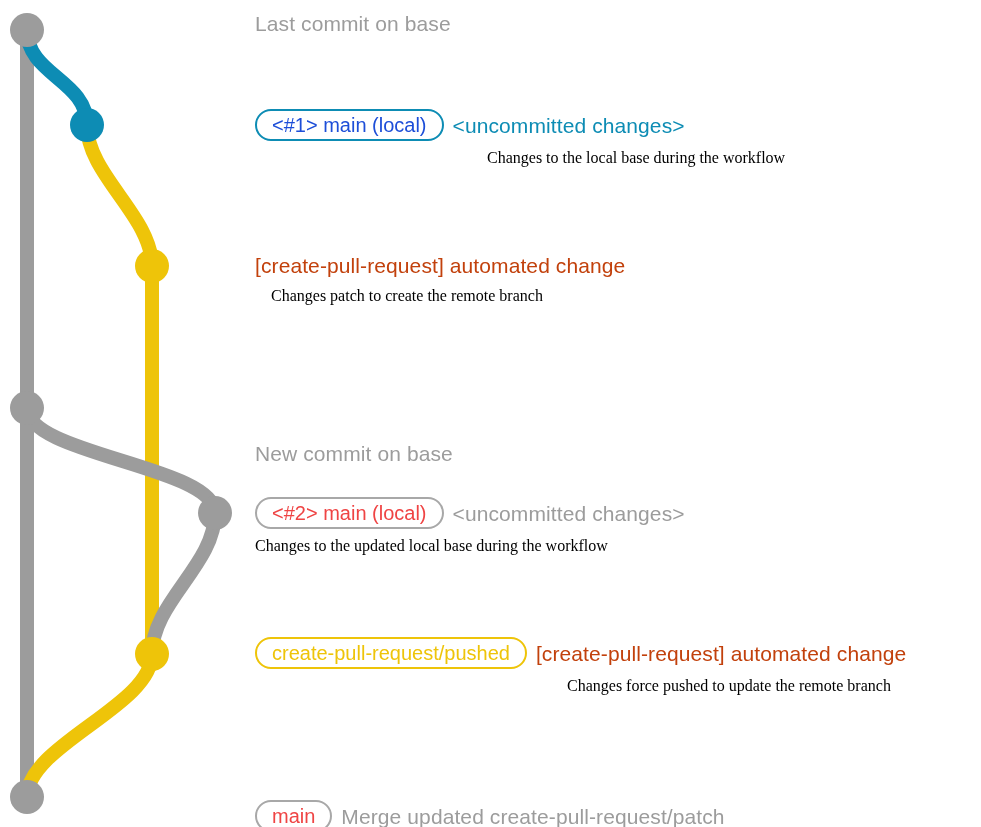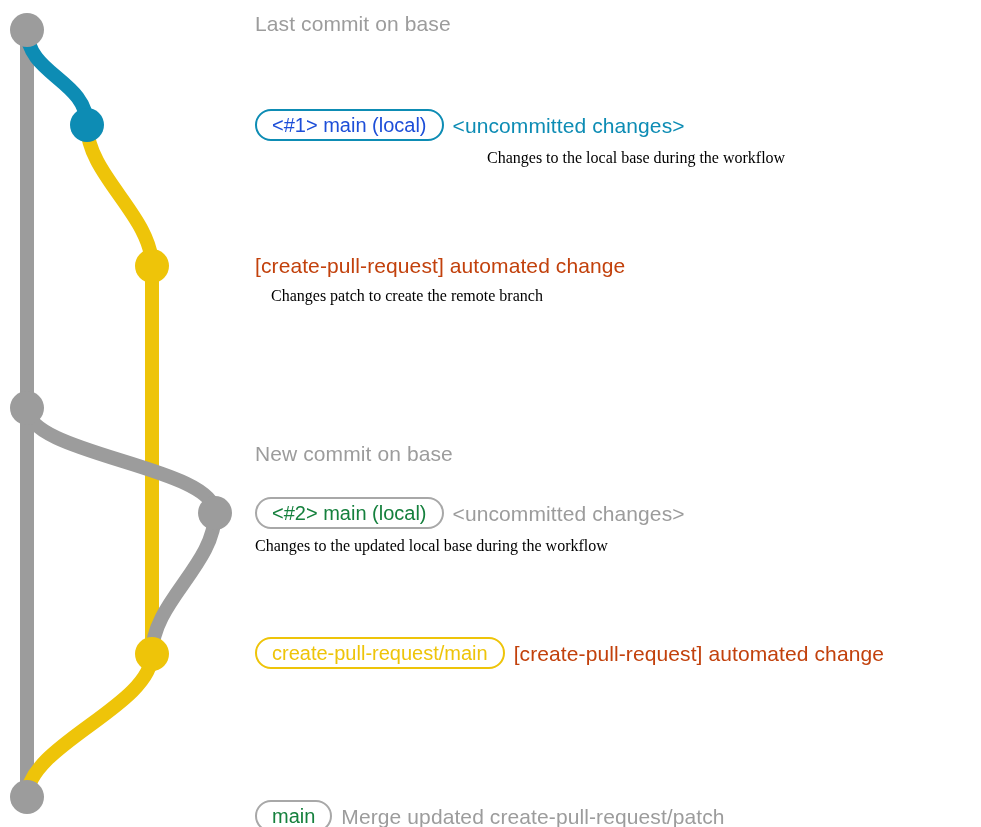--- a/index.html
+++ b/index.html
@@ -54,21 +54,21 @@
     padding: 0 15px;
     border-radius: 17px;
     border: 2px solid #9c9c9c;
     font-size: 20px;
     line-height: 1;
     color: #9c9c9c;
     background: #ffffff;
   }
   .ref-pill.teal   { border-color: #0d8cb4; color: #1d4ed8; }
   .ref-pill.yellow { border-color: #eec409; color: #eec409; }
-  .ref-pill.gray   { border-color: #a8a8a8; color: #15803d; }
+  .ref-pill.gray   { border-color: #a8a8a8; color: #ef4444; }
 
   .commit-msg {
     font-size: 21px;
     line-height: 1;
     color: #9c9c9c;
     letter-spacing: 0.1px;
   }
   .commit-msg.teal   { color: #0d8cb4; }
   .commit-msg.yellow { color: #c2410c; }
   .commit-msg.gray   { color: #9c9c9c; }
@@ -135,23 +135,24 @@
     </div>
     <div class="commit-row" style="top: 496px; left: 255px;">
       <div class="row-main">
         <span class="ref-pill gray">&lt;#2&gt; main (local)</span>
         <span class="commit-msg gray">&lt;uncommitted changes&gt;</span>
       </div>
       <div class="commit-sub" style="">Changes to the updated local base during the workflow</div>
     </div>
     <div class="commit-row" style="top: 636px; left: 255px;">
       <div class="row-main">
-        <span class="ref-pill yellow">create-pull-request/main</span>
+        <span class="ref-pill yellow">create-pull-request/pushed</span>
         <span class="commit-msg yellow">[create-pull-request] automated change</span>
       </div>
+      <div class="commit-sub" style="margin-left: 312px;">Changes force pushed to update the remote branch</div>
     </div>
     <div class="commit-row" style="top: 780px; left: 255px; margin-top: 19px;">
       <div class="row-main">
         <span class="ref-pill gray">main</span>
         <span class="commit-msg gray">Merge updated create-pull-request/patch</span>
       </div>
     </div>
   </div>
 
 </body></html>

